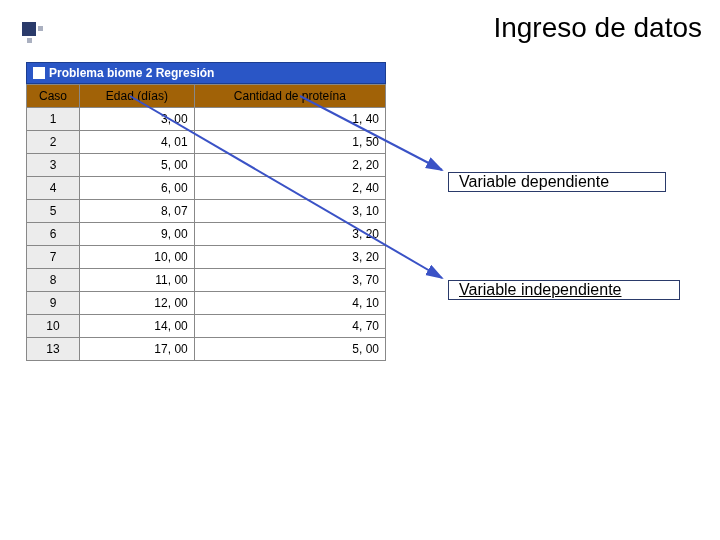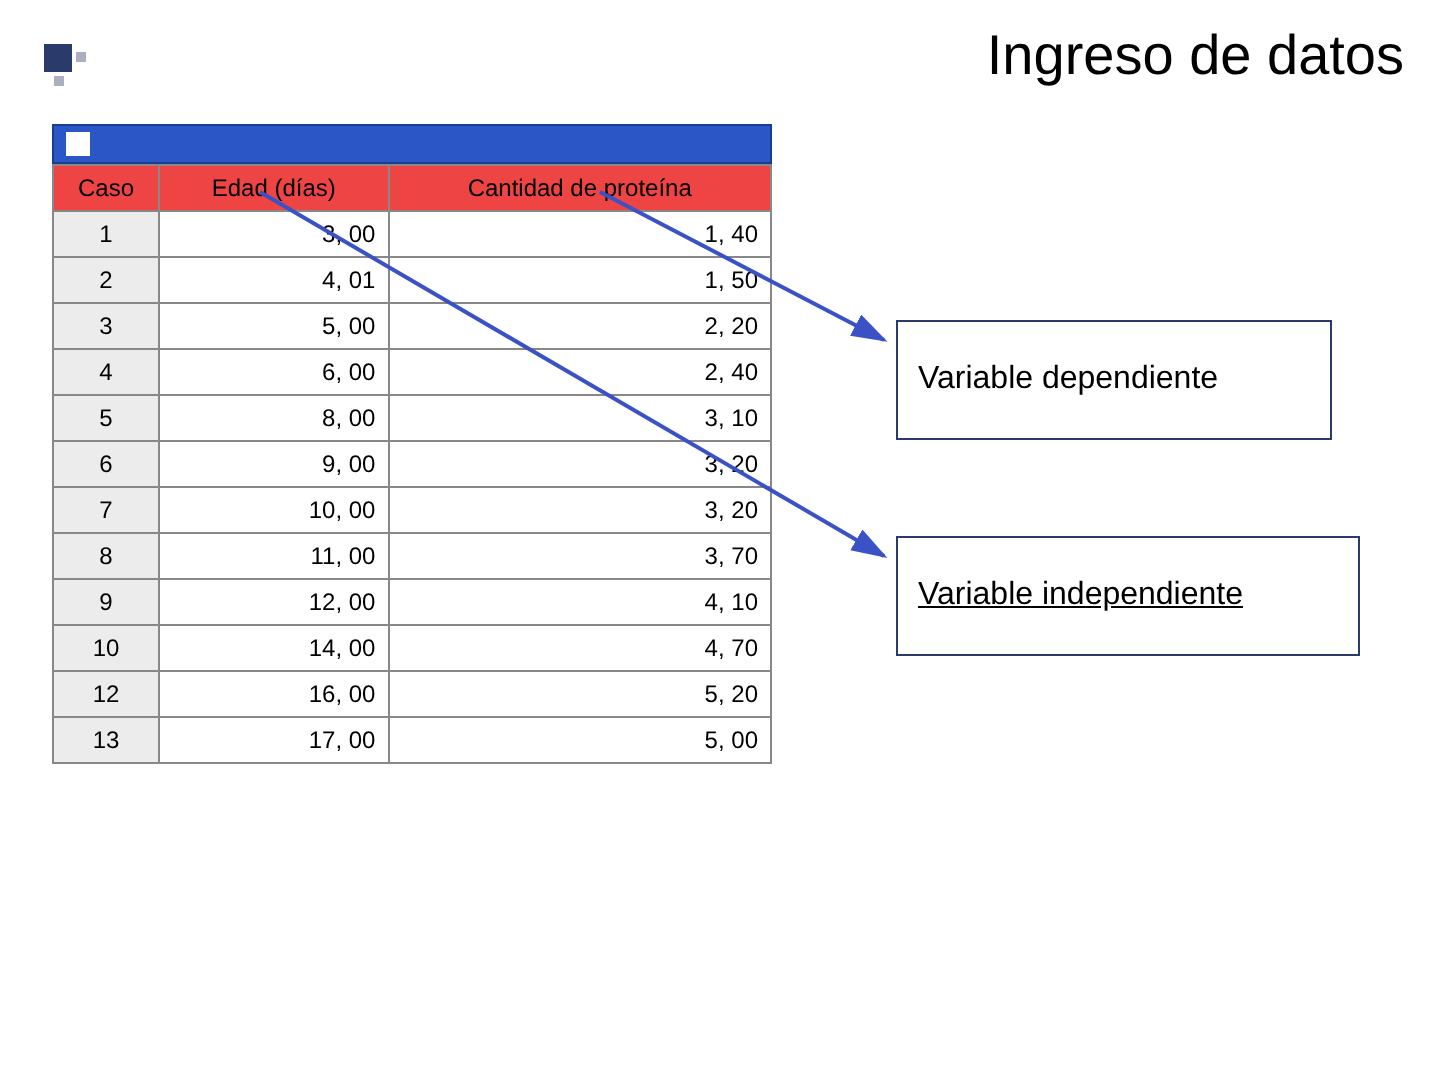--- a/index.html
+++ b/index.html
@@ -60,21 +60,21 @@
     border-collapse: collapse;
     width: 100%;
     background: #fff;
   }
   table.data th, table.data td {
     border: 1px solid #888;
     font-size: 12px;
     padding: 4px 6px;
   }
   table.data th {
-    background: #ef4444;
+    background: #a16207;
     font-weight: normal;
     text-align: center;
     color: #000;
   }
   td.caso {
     background: #ececec;
     text-align: center;
     width: 40px;
   }
   td.num {
@@ -83,35 +83,37 @@
   }
   svg.arrows {
     position: absolute;
     left: 0; top: 0;
     width: 720px; height: 540px;
     pointer-events: none;
   }
   .annot {
     position: absolute;
     border: 1px solid #2a3a6a;
-    padding: 20px 10px;
+    padding: 0 10px;
     font-size: 16px;
     color: #000;
     background: #fff;
+    margin-top: 12px;
   }
 </style>
 </head>
 <body>
 
 <div class="bullet"></div>
 <div class="title">Ingreso de datos</div>
 
 <div class="win">
   <div class="win-bar">
     <span class="win-icon"></span>
+    <span>Problema biome 2 Regresión</span>
   </div>
   <table class="data">
     <thead>
       <tr>
         <th>Caso</th>
         <th>Edad (días)</th>
         <th>Cantidad de proteína</th>
       </tr>
     </thead>
     <tbody id="tbody">
@@ -130,21 +132,21 @@
           <td class="num">5, 00</td>
           <td class="num">2, 20</td>
         </tr>
         <tr>
           <td class="caso">4</td>
           <td class="num">6, 00</td>
           <td class="num">2, 40</td>
         </tr>
         <tr>
           <td class="caso">5</td>
-          <td class="num">8, 00</td>
+          <td class="num">8, 07</td>
           <td class="num">3, 10</td>
         </tr>
         <tr>
           <td class="caso">6</td>
           <td class="num">9, 00</td>
           <td class="num">3, 20</td>
         </tr>
         <tr>
           <td class="caso">7</td>
           <td class="num">10, 00</td>
@@ -159,25 +161,20 @@
           <td class="caso">9</td>
           <td class="num">12, 00</td>
           <td class="num">4, 10</td>
         </tr>
         <tr>
           <td class="caso">10</td>
           <td class="num">14, 00</td>
           <td class="num">4, 70</td>
         </tr>
         <tr>
-          <td class="caso">12</td>
-          <td class="num">16, 00</td>
-          <td class="num">5, 20</td>
-        </tr>
-        <tr>
           <td class="caso">13</td>
           <td class="num">17, 00</td>
           <td class="num">5, 00</td>
         </tr>
       </tbody>
   </table>
 </div>
 
 <svg class="arrows">
   <defs>

